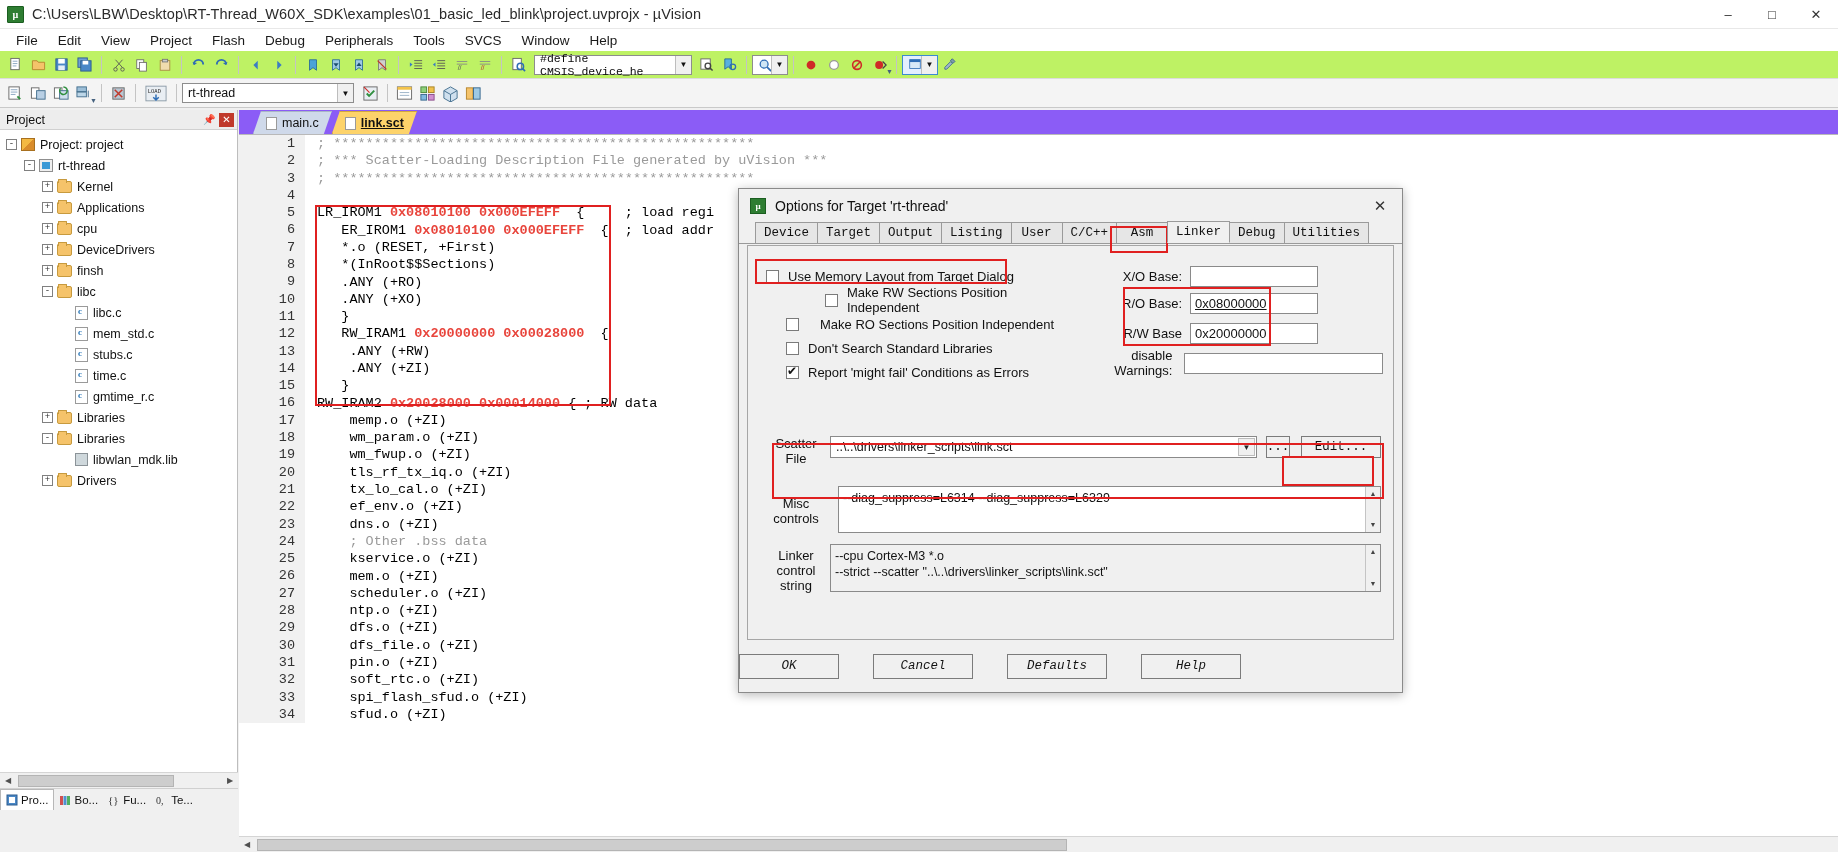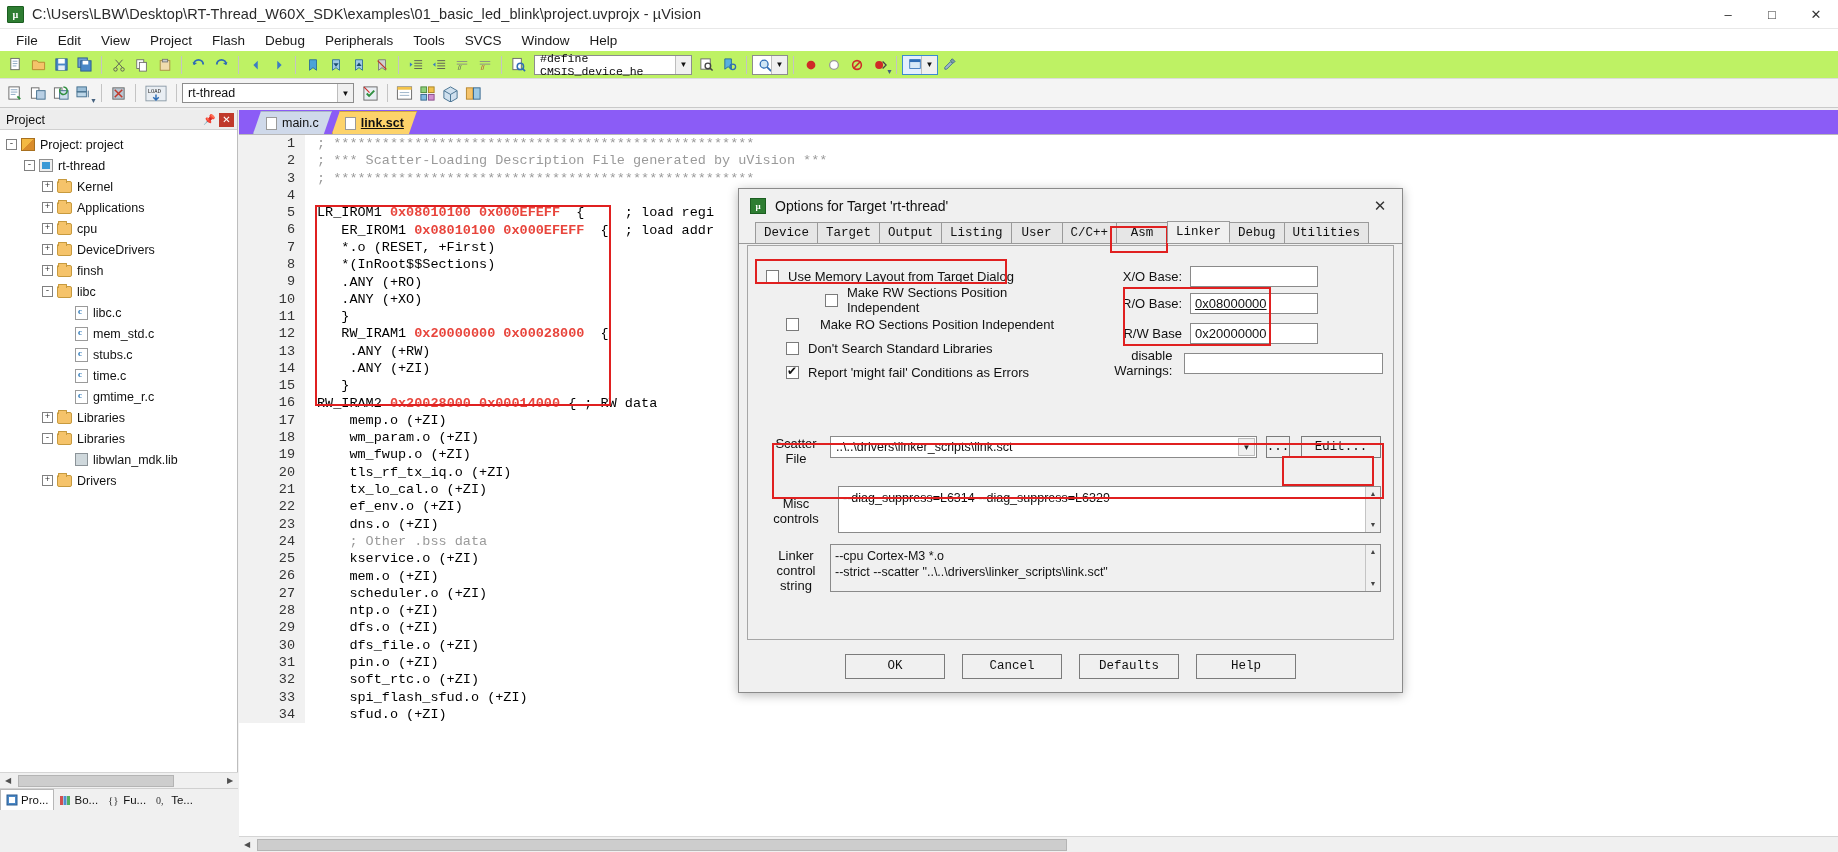--- a/index.html
+++ b/index.html
@@ -270,21 +270,21 @@
   .ta-scroll {
     position: absolute; right: 0; top: 0; bottom: 0; width: 15px;
     background: #f0f0f0; border-left: 1px solid #c4c4c4;
     display: flex; flex-direction: column; justify-content: space-between;
   }
   .ta-arr { height: 14px; display: flex; align-items: center; justify-content: center;
             font-size: 7px; color: #444; }
 
   .dlg-footer {
     position: absolute; left: 0; bottom: 0; right: 0; height: 52px;
-    display: flex; align-items: center; justify-content: center; gap: 17px;
+    display: flex; align-items: center; justify-content: flex-start; gap: 34px; font-style: italic;
   }
   .foot-btn { width: 100px; height: 25px; }
 
   .redbox { position: absolute; border: 2px solid #e02020; pointer-events: none; }
 </style>
 </head>
 <body>
 
 <div id="app">
 

